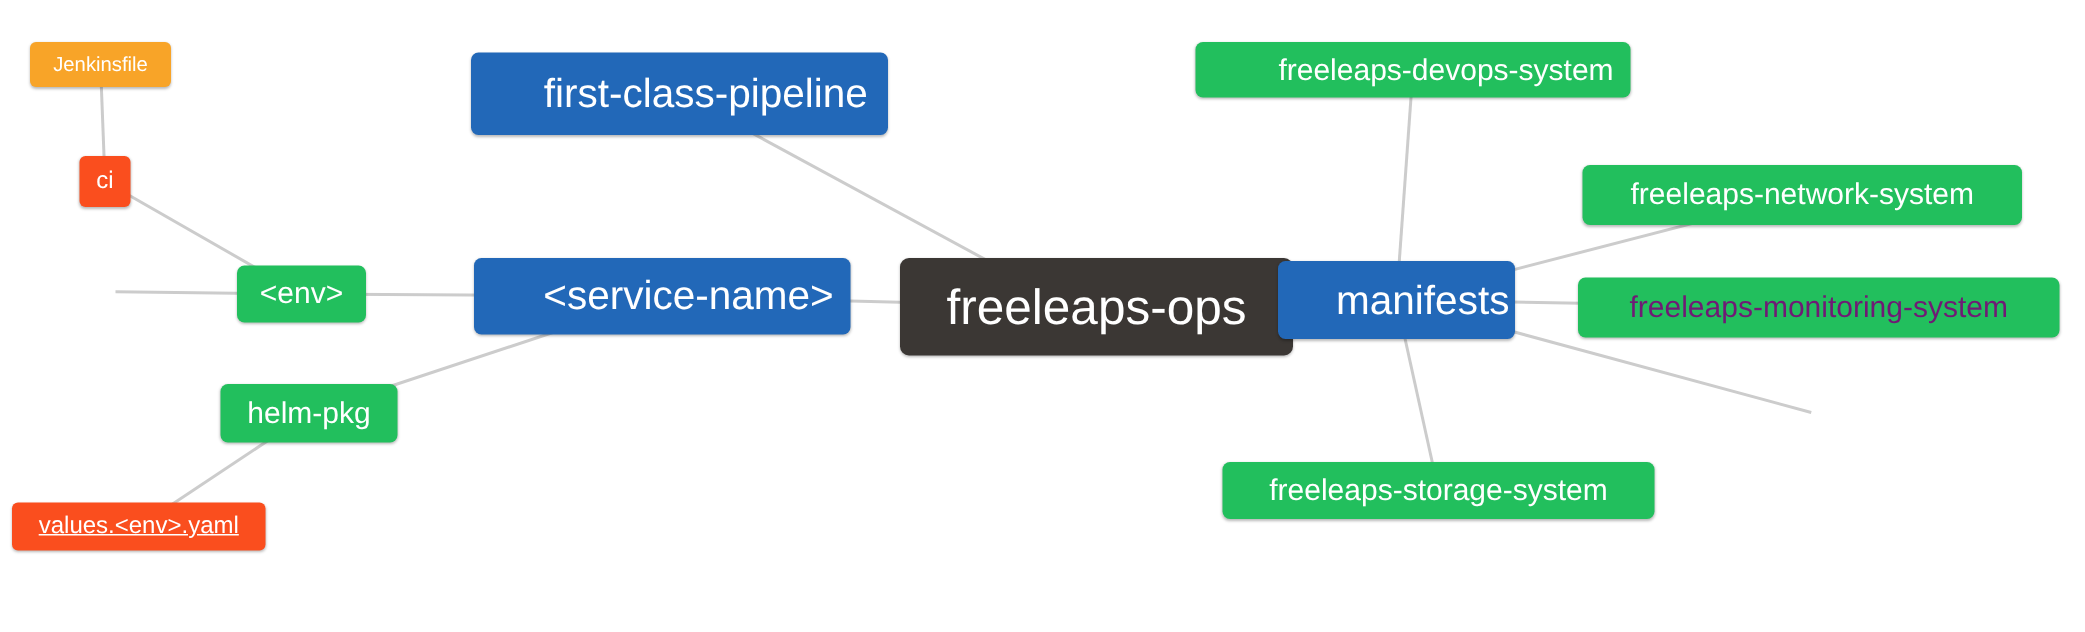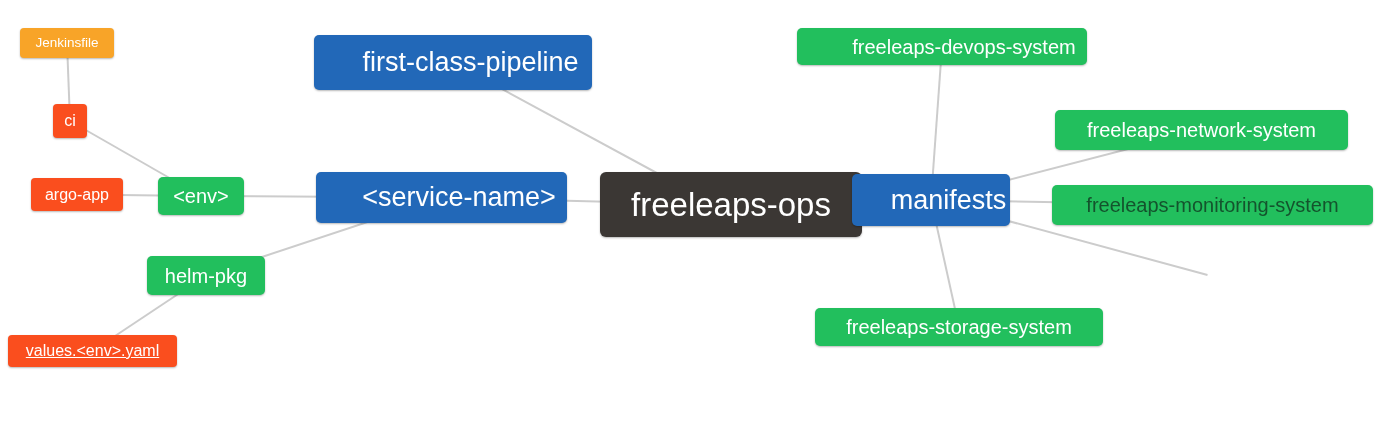--- a/index.html
+++ b/index.html
@@ -65,19 +65,18 @@
       <line stroke="#cccccc" stroke-width="2" x1="931" y1="200" x2="959" y2="327"></line>
     </svg>
 <div class="node xl" style="left: 584px; top: 172px; width: 262px; height: 65px; background: rgb(59, 55, 52); color: rgb(255, 255, 255); margin-left: 16px;">freeleaps-ops</div>
     <div class="node lg" style="left: 314px; top: 35px; width: 278px; height: 55px; background: rgb(34, 104, 184); color: rgb(255, 255, 255);">first-class-pipeline</div>
     <div class="node lg" style="left: 316px; top: 172px; width: 251px; height: 51px; background: rgb(34, 104, 184); color: rgb(255, 255, 255);">&lt;service-name&gt;</div>
     <div class="node lg" style="left: 852px; top: 174px; width: 158px; height: 52px; background: rgb(34, 104, 184); color: rgb(255, 255, 255);">manifests</div>
     <div class="node md" style="left: 158px; top: 177px; width: 86px; height: 38px; background: rgb(34, 191, 93); color: rgb(255, 255, 255);">&lt;env&gt;</div>
     <div class="node md" style="left: 147px; top: 256px; width: 118px; height: 39px; background: rgb(34, 191, 93); color: rgb(255, 255, 255);">helm-pkg</div>
     <div class="node xs" style="left: 20px; top: 28px; width: 94px; height: 30px; background: rgb(248, 164, 40); color: rgb(255, 255, 255);">Jenkinsfile</div>
     <div class="node sm" style="left: 53px; top: 104px; width: 34px; height: 34px; background: rgb(250, 78, 30); color: rgb(255, 255, 255);">ci</div>
-    <div class="node sm" style="left: 31px; top: 178px; width: 92px; height: 33px; background: rgb(250, 78, 30); color: rgb(255, 255, 255);">argo-app</div>
     <div class="node sm" style="left: 8px; top: 335px; width: 169px; height: 32px; background: rgb(250, 78, 30); color: rgb(255, 255, 255); text-decoration: underline;">values.&lt;env&gt;.yaml</div>
     <div class="node md" style="left: 797px; top: 28px; width: 290px; height: 37px; background: rgb(34, 191, 93); color: rgb(255, 255, 255); padding-left: 44px;">freeleaps-devops-system</div>
     <div class="node md" style="left: 1055px; top: 110px; width: 293px; height: 40px; background: rgb(34, 191, 93); color: rgb(255, 255, 255);">freeleaps-network-system</div>
-    <div class="node md" style="left: 1052px; top: 185px; width: 321px; height: 40px; background: rgb(34, 191, 93); color: #14532d;">freeleaps-monitoring-system</div>
+    <div class="node md" style="left: 1052px; top: 185px; width: 321px; height: 40px; background: rgb(34, 191, 93); color: #701a75;">freeleaps-monitoring-system</div>
     <div class="node md" style="left: 815px; top: 308px; width: 288px; height: 38px; background: rgb(34, 191, 93); color: rgb(255, 255, 255);">freeleaps-storage-system</div>
   </div>
 
 </body></html>

